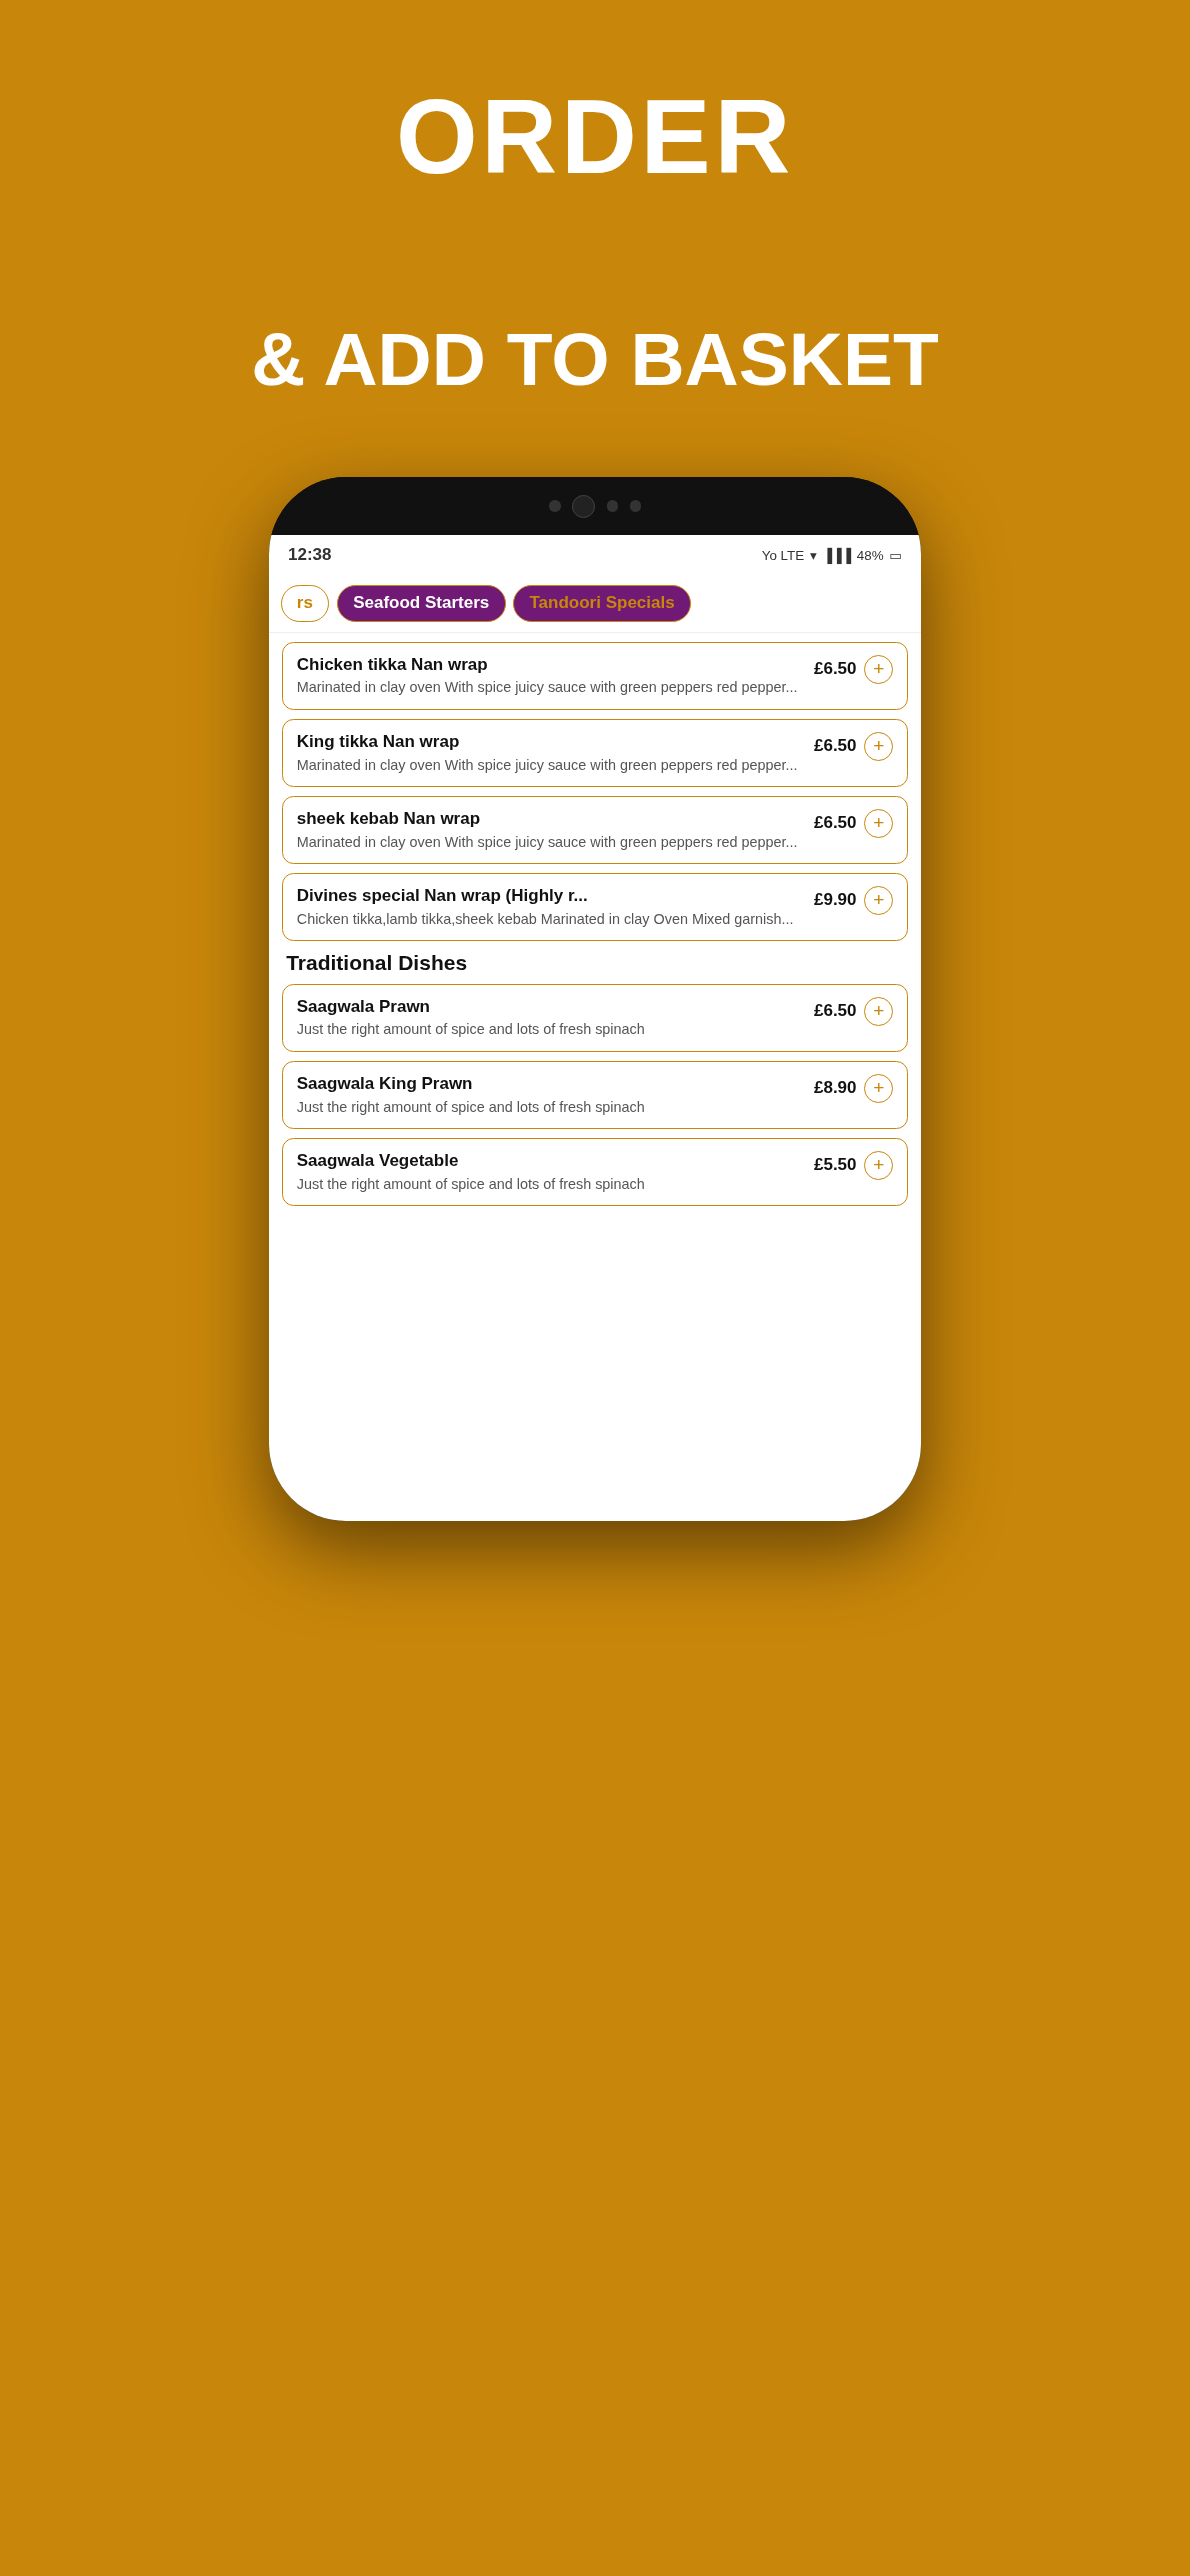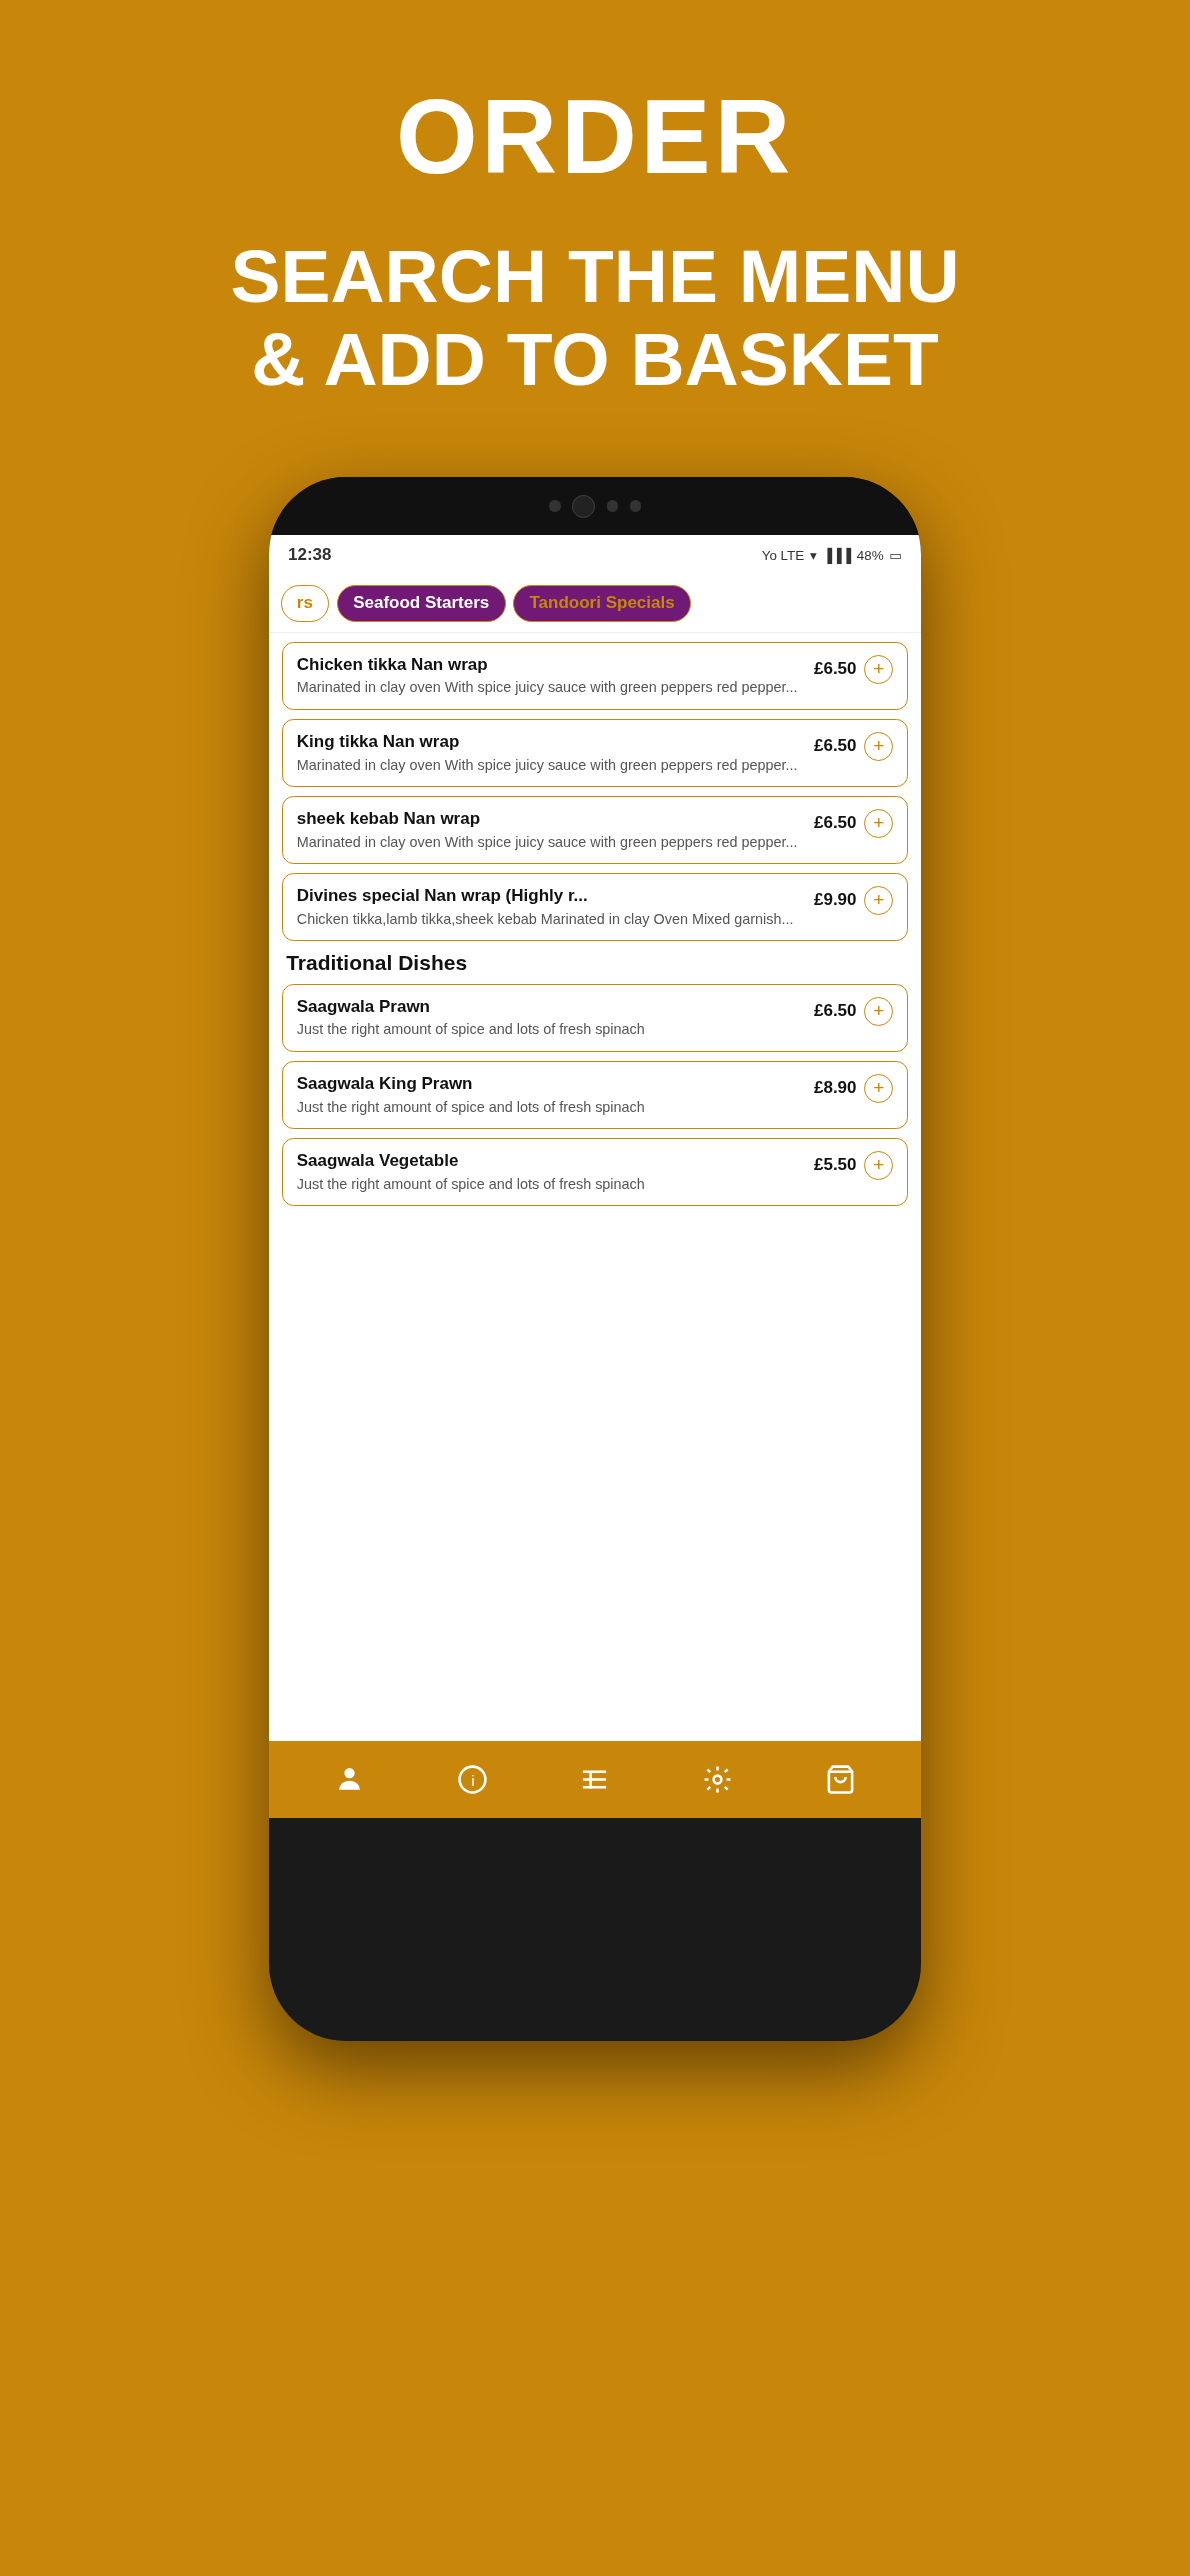--- a/index.html
+++ b/index.html
@@ -35,21 +35,21 @@
 
     .phone-wrapper {
       margin-top: 77px;
       position: relative;
       width: 652px;
       height: 1418px;
     }
 
     .phone-frame {
       width: 652px;
-      height: 1564px;
+      height: 1044px;
       background: #1a1a1a;
       border-radius: 77px;
       position: relative;
       box-shadow: 0 29px 77px rgba(0,0,0,0.5);
       overflow: hidden;
     }
 
     
     .phone-top-bar {
       background: #111;
@@ -260,21 +260,21 @@
       width: 31px;
       height: 31px;
     }
   </style>
 </head>
 <body>
 
 <div class="header-order">ORDER</div>
 
 <div class="header-subtitle">
-  <span>SEARCH THE MENU</span><br>
+  <br>
   <span>&amp; ADD TO BASKET</span>
 </div>
 
 <div class="phone-wrapper">
   <div class="phone-frame">
 
     <div class="phone-top-bar">
       <div class="camera-dots">
         <div class="dot"></div>
         <div class="dot camera"></div>

